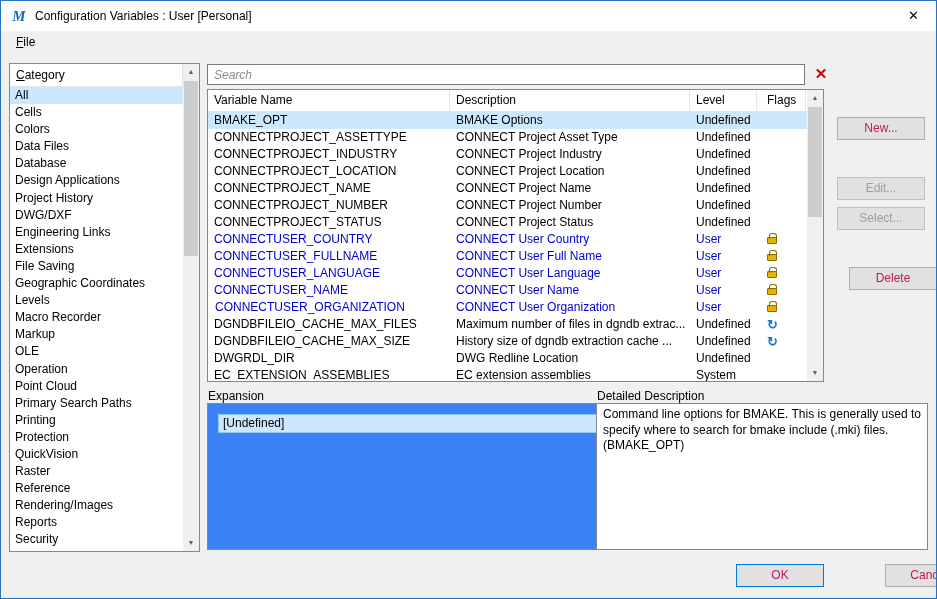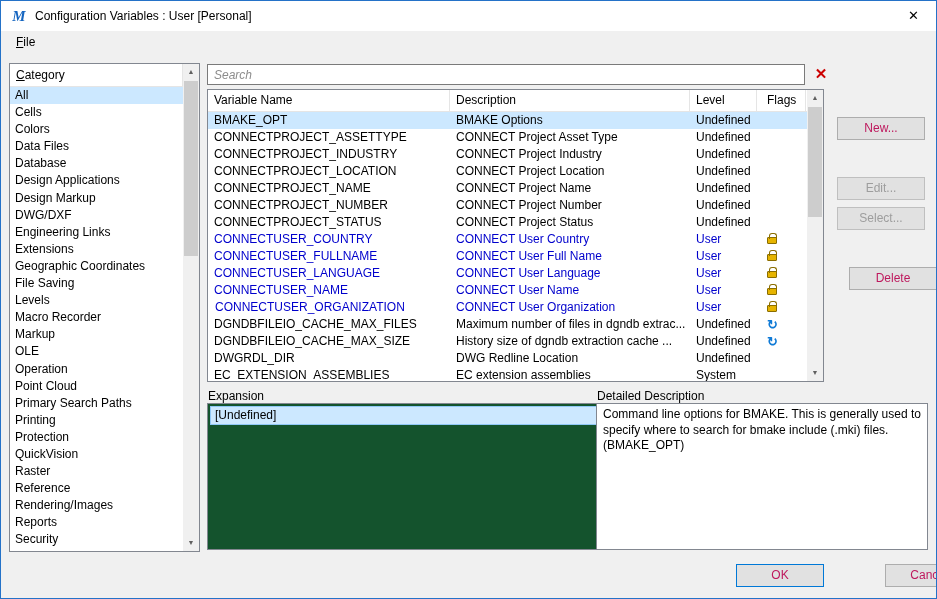--- a/index.html
+++ b/index.html
@@ -85,21 +85,21 @@
   .btn:disabled, .btn.disabled { color: #9d9d9d; border-color: #bfbfbf; cursor: default; }
   .btn-new { left: 836px; top: 116px; }
   .btn-edit { left: 836px; top: 176px; }
   .btn-select { left: 836px; top: 206px; }
   .btn-delete { left: 848px; top: 266px; }
   .btn-ok { left: 735px; top: 563px; border: 1px solid #0078d7; }
   .btn-cancel { left: 884px; top: 563px; }
 
   
   .exp-label { position: absolute; left: 207px; top: 388px; }
-  .exp-box { position: absolute; left: 206px; top: 402px; width: 451px; height: 147px; background: #14532d; border: 1px solid #828790; padding: 2px; }
+  .exp-box { position: absolute; left: 206px; top: 402px; width: 451px; height: 147px; background: #3b82f6; border: 1px solid #828790; padding: 10px; }
   .exp-value { height: 19px; line-height: 17px; background: #cce8ff; border: 1px solid #90c8f6; padding-left: 4px; }
 
   
   .desc-label { position: absolute; left: 596px; top: 388px; }
   .desc-box { position: absolute; left: 595px; top: 402px; width: 332px; height: 147px; background: #fff; border: 1px solid #828790; padding: 3px 6px; line-height: 15.5px; }
 </style>
 </head>
 <body>
 
 <div class="window">
@@ -120,26 +120,26 @@
     <div class="cat-header">
       <span class="cat-header-label">Category</span>
     </div>
     <div class="cat-list">
         <div class="cat-item selected">All</div>
         <div class="cat-item">Cells</div>
         <div class="cat-item">Colors</div>
         <div class="cat-item">Data Files</div>
         <div class="cat-item">Database</div>
         <div class="cat-item">Design Applications</div>
-        <div class="cat-item">Design Markup</div>
+        <div class="cat-item">Project History</div>
         <div class="cat-item">DWG/DXF</div>
         <div class="cat-item">Engineering Links</div>
         <div class="cat-item">Extensions</div>
+        <div class="cat-item">File Saving</div>
         <div class="cat-item">Geographic Coordinates</div>
-        <div class="cat-item">File Saving</div>
         <div class="cat-item">Levels</div>
         <div class="cat-item">Macro Recorder</div>
         <div class="cat-item">Markup</div>
         <div class="cat-item">OLE</div>
         <div class="cat-item">Operation</div>
         <div class="cat-item">Point Cloud</div>
         <div class="cat-item">Primary Search Paths</div>
         <div class="cat-item">Printing</div>
         <div class="cat-item">Protection</div>
         <div class="cat-item">QuickVision</div>

